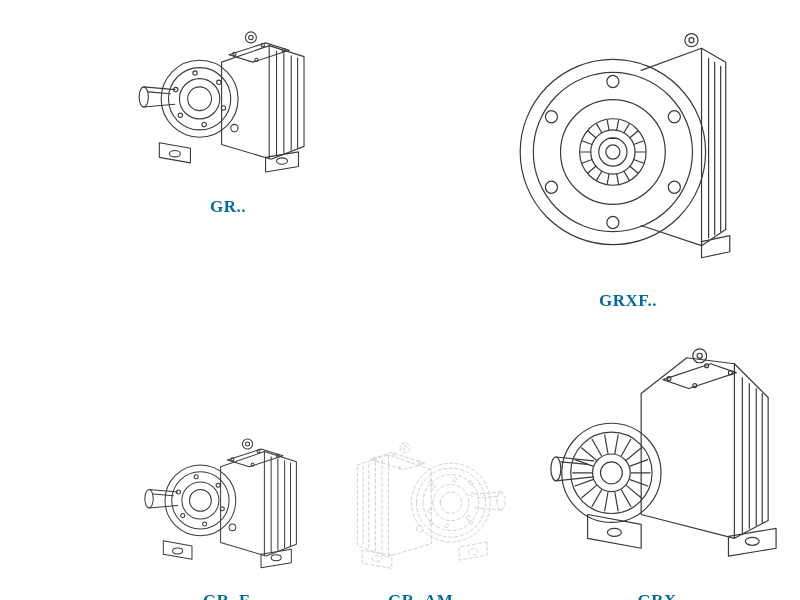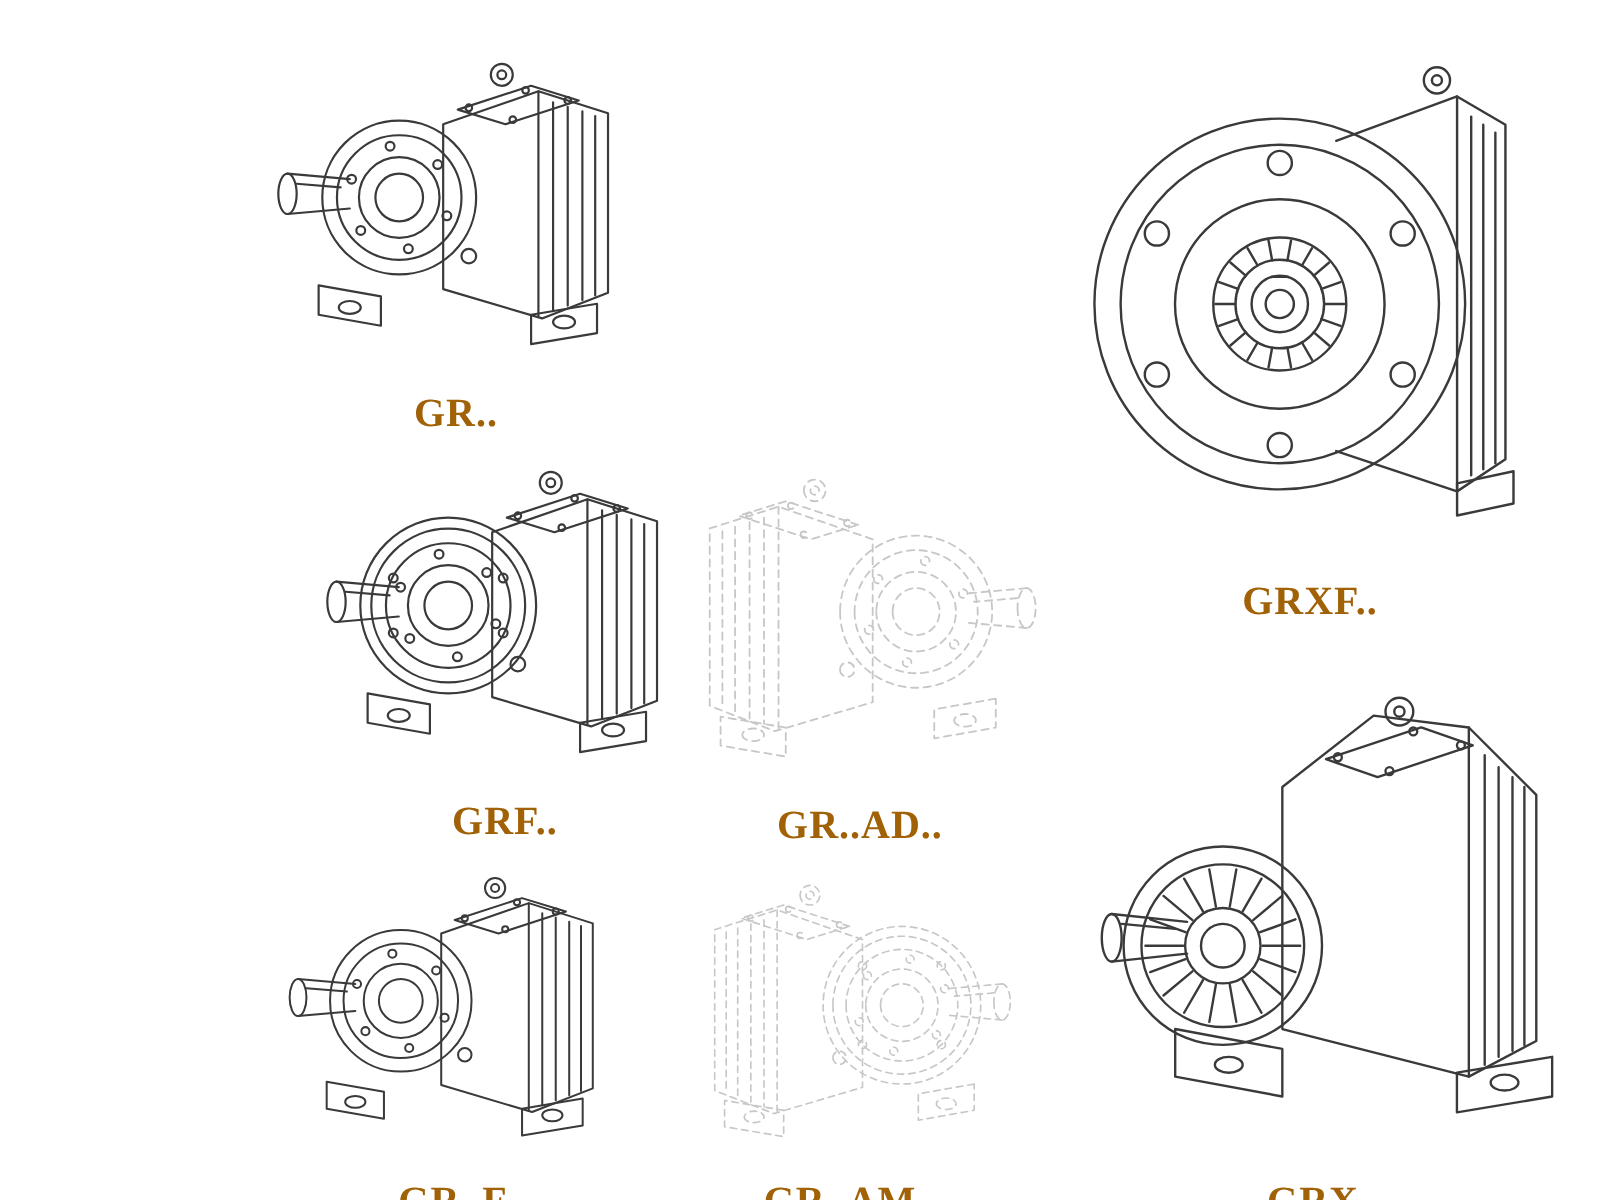--- a/index.html
+++ b/index.html
@@ -8,26 +8,26 @@
     overflow:hidden; font-family:"Liberation Serif", serif;
   }
   .cell { position:absolute; display:flex; flex-direction:column; align-items:center; }
   .fig {
     flex:1 1 auto; width:100%; min-height:0;
     stroke:#3a3a3a; fill:none; stroke-width:1.2;
     stroke-linejoin:round; stroke-linecap:round;
   }
   .ghost { stroke:#c7c7c7; stroke-width:1; stroke-dasharray:4 3; }
   .lbl {
-    height:26px; line-height:26px; font-weight:bold; font-size:20px;
-    color:#a16207; letter-spacing:0.5px; white-space:nowrap;
+    height:26px; line-height:26px; font-weight:bold; font-size:17px;
+    color:#0369a1; letter-spacing:0.5px; white-space:nowrap;
   }
   .cell-gr   { left:88px;  top:4px;   width:200px; height:200px; }
   .cell-grz  { left:292px; top:4px;   width:200px; height:200px; }
-  .cell-grxf { left:499px; top:0px;   width:232px; height:298px;justify-content:flex-end; }
+  .cell-grxf { left:472px; top:0px;   width:232px; height:298px;justify-content:flex-end; }
   .cell-grf  { left:105px; top:208px; width:215px; height:200px; }
   .cell-grad { left:290px; top:212px; width:200px; height:198px; }
   .cell-grx  { left:498px; top:306px; width:248px; height:292px; }
   .cell-grff { left:84px;  top:412px; width:205px; height:186px; }
   .cell-gram { left:288px; top:416px; width:195px; height:182px; }
 </style>
 </head>
 <body>
 
 <div class="board">
@@ -123,40 +123,21 @@
   </figure>
 
 
   <figure class="cell cell-grxf">
     <svg class="fig" viewBox="0 0 230 270">
       <use href="#gb-flange"></use>
     </svg>
     <figcaption class="lbl">GRXF..</figcaption>
   </figure>
 
-  <figure class="cell cell-grf">
-    <svg class="fig" viewBox="0 0 210 190">
-      <use href="#gb-iso"></use>
-      <circle cx="74" cy="86" r="48"></circle>
-      <circle cx="104" cy="101" r="2.4"></circle>
-        <circle cx="44" cy="101" r="2.4"></circle>
-      <circle cx="44" cy="71" r="2.4"></circle>
-        <circle cx="104" cy="71" r="2.4"></circle>
-    </svg>
-    <figcaption class="lbl">GRF..</figcaption>
-  </figure>
 
-  <figure class="cell cell-grad">
-    <svg class="fig ghost" viewBox="0 0 210 190">
-      <g transform="translate(210 0) scale(-1 1)">
-          <use href="#gb-iso"></use>
-        </g>
-    </svg>
-    <figcaption class="lbl">GR..AD..</figcaption>
-  </figure>
 
   <figure class="cell cell-grx">
     <svg class="fig" viewBox="0 0 250 260">
       <use href="#gb-x"></use>
     </svg>
     <figcaption class="lbl">GRX..</figcaption>
   </figure>
 
   <figure class="cell cell-grff">
     <svg class="fig" viewBox="0 0 210 190">

